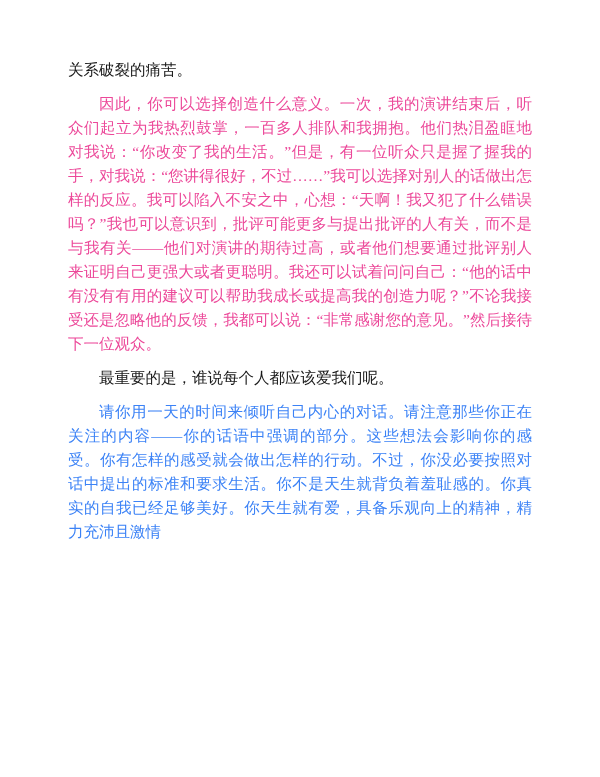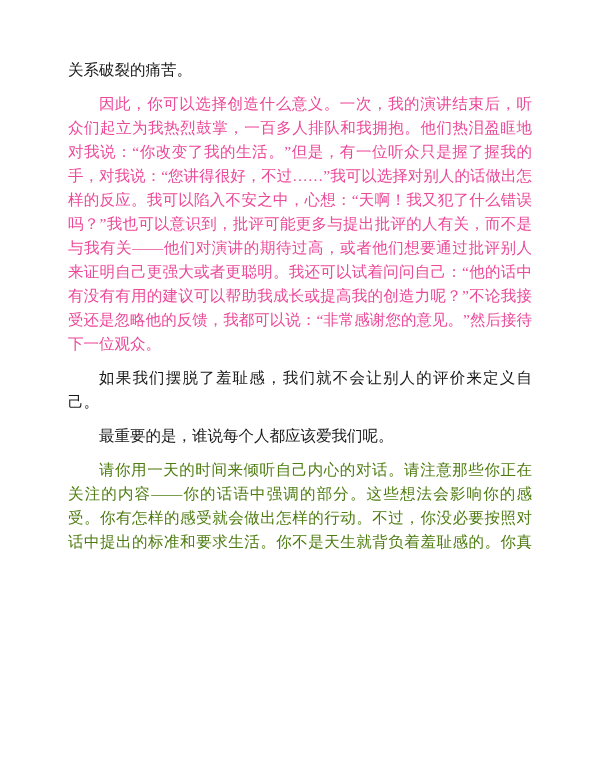--- a/index.html
+++ b/index.html
@@ -33,17 +33,16 @@
     text-indent: 2em;
   }
 </style>
 </head>
 <body>
 
 <div class="page" style="background: rgb(255, 255, 255);">
   <div class="text-block">
       <p class="para" style="color: rgb(24, 24, 24);">关系破裂的痛苦。</p>
       <p class="para indent" style="color: #ec4899;">因此，你可以选择创造什么意义。一次，我的演讲结束后，听众们起立为我热烈鼓掌，一百多人排队和我拥抱。他们热泪盈眶地对我说：“你改变了我的生活。”但是，有一位听众只是握了握我的手，对我说：“您讲得很好，不过……”我可以选择对别人的话做出怎样的反应。我可以陷入不安之中，心想：“天啊！我又犯了什么错误吗？”我也可以意识到，批评可能更多与提出批评的人有关，而不是与我有关——他们对演讲的期待过高，或者他们想要通过批评别人来证明自己更强大或者更聪明。我还可以试着问问自己：“他的话中有没有有用的建议可以帮助我成长或提高我的创造力呢？”不论我接受还是忽略他的反馈，我都可以说：“非常感谢您的意见。”然后接待下一位观众。</p>
-      <p class="para indent" style="color: rgb(24, 24, 24);">如果我们摆脱了羞耻感，我们就不会让别人的评价来定义自己。</p>
       <p class="para indent" style="color: rgb(24, 24, 24);">最重要的是，谁说每个人都应该爱我们呢。</p>
-      <p class="para indent" style="color: #4d7c0f;">请你用一天的时间来倾听自己内心的对话。请注意那些你正在关注的内容——你的话语中强调的部分。这些想法会影响你的感受。你有怎样的感受就会做出怎样的行动。不过，你没必要按照对话中提出的标准和要求生活。你不是天生就背负着羞耻感的。你真实的自我已经足够美好。你天生就有爱，具备乐观向上的精神，精力充沛且激情</p>
+      <p class="para indent" style="color: #3b82f6;">请你用一天的时间来倾听自己内心的对话。请注意那些你正在关注的内容——你的话语中强调的部分。这些想法会影响你的感受。你有怎样的感受就会做出怎样的行动。不过，你没必要按照对话中提出的标准和要求生活。你不是天生就背负着羞耻感的。你真实的自我已经足够美好。你天生就有爱，具备乐观向上的精神，精力充沛且激情</p>
     </div>
 </div>
 
 </body></html>

